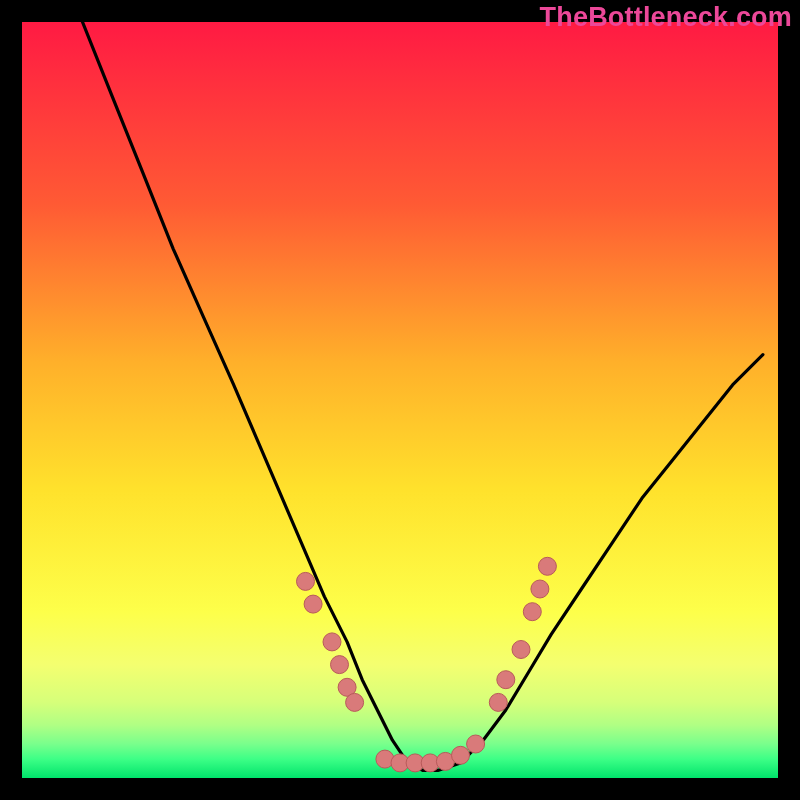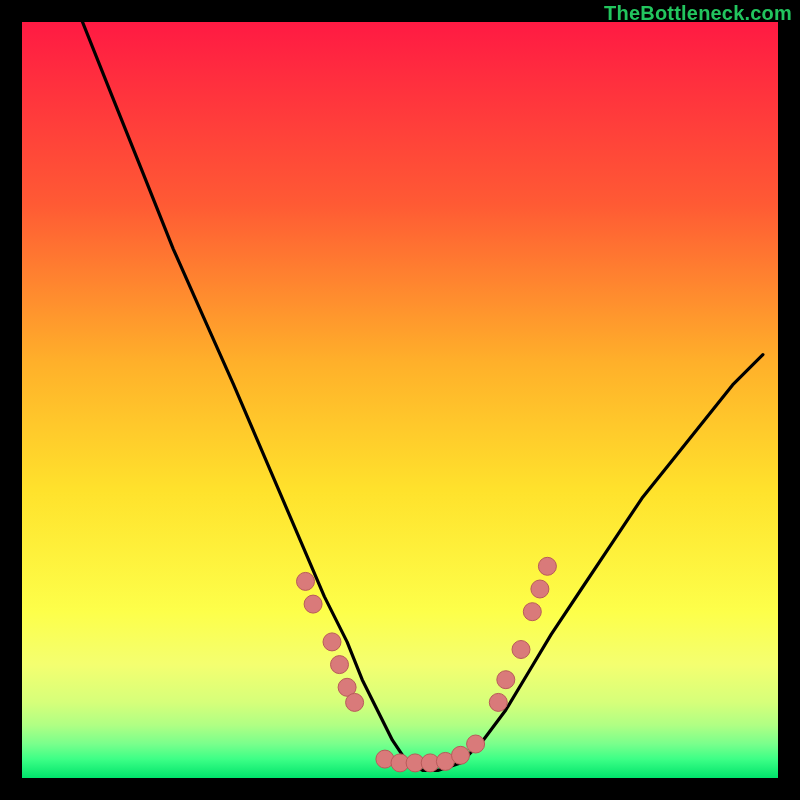--- a/index.html
+++ b/index.html
@@ -16,22 +16,22 @@
     left: 22px;
     top: 22px;
     width: 756px;
     height: 756px;
     background: #000;
   }
   .watermark {
     position: absolute;
     top: 2px;
     right: 8px;
-    color: #22c55e;
-    font-size: 20px;
+    color: #ec4899;
+    font-size: 27px;
     font-weight: 600;
     letter-spacing: 0.2px;
     z-index: 10;
   }
   svg {
     display: block;
   }
 </style>
 </head>
 <body>

